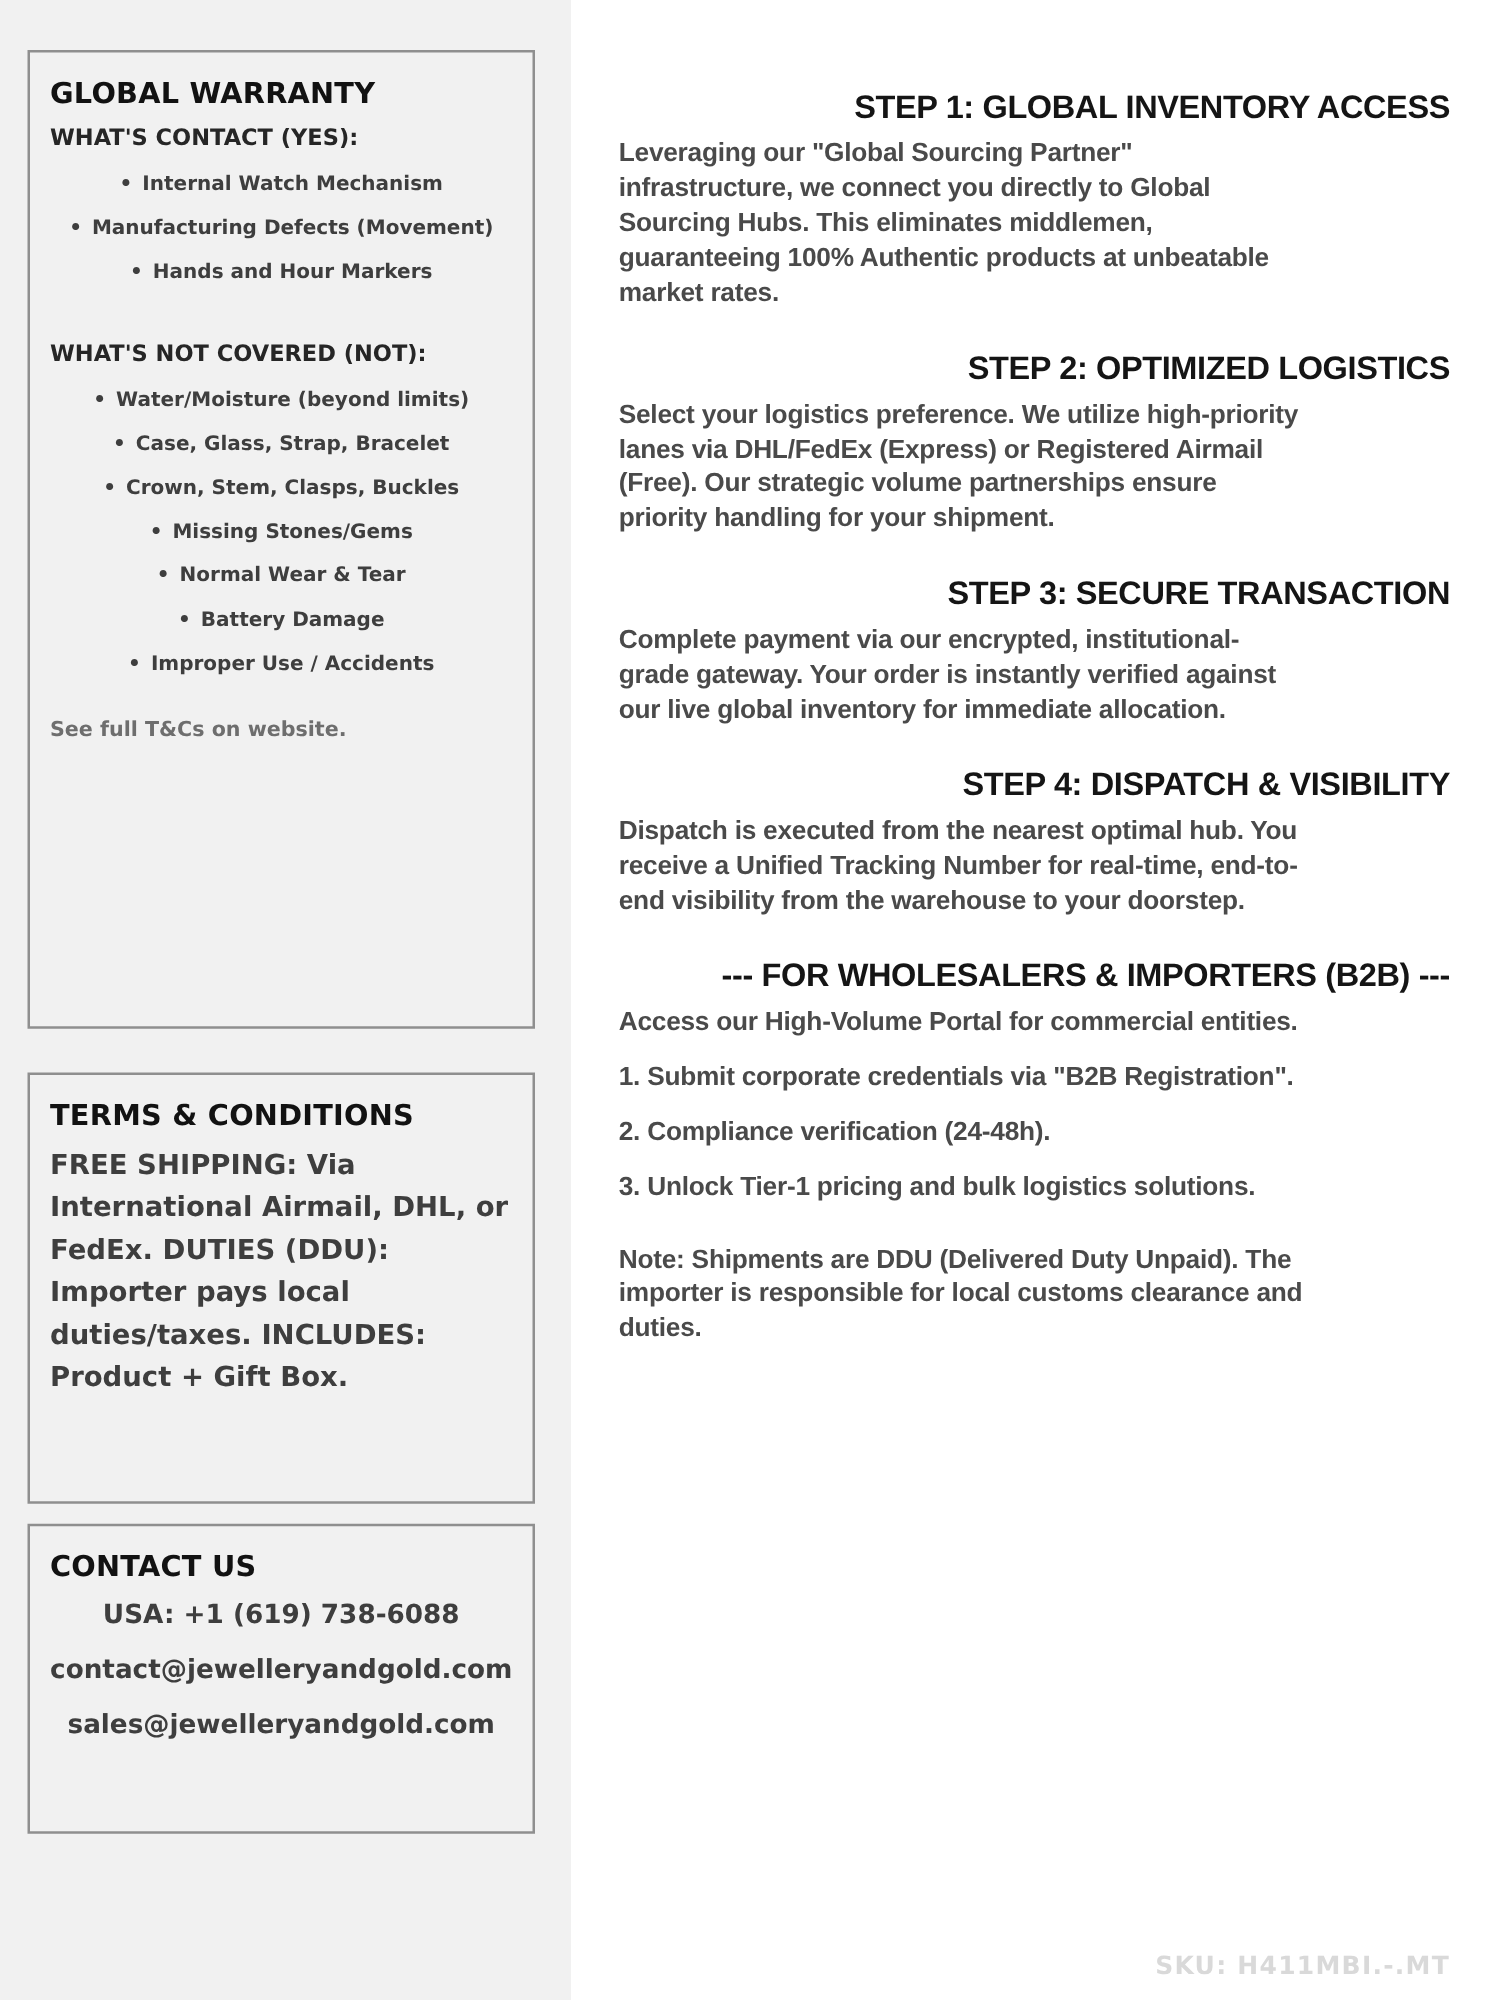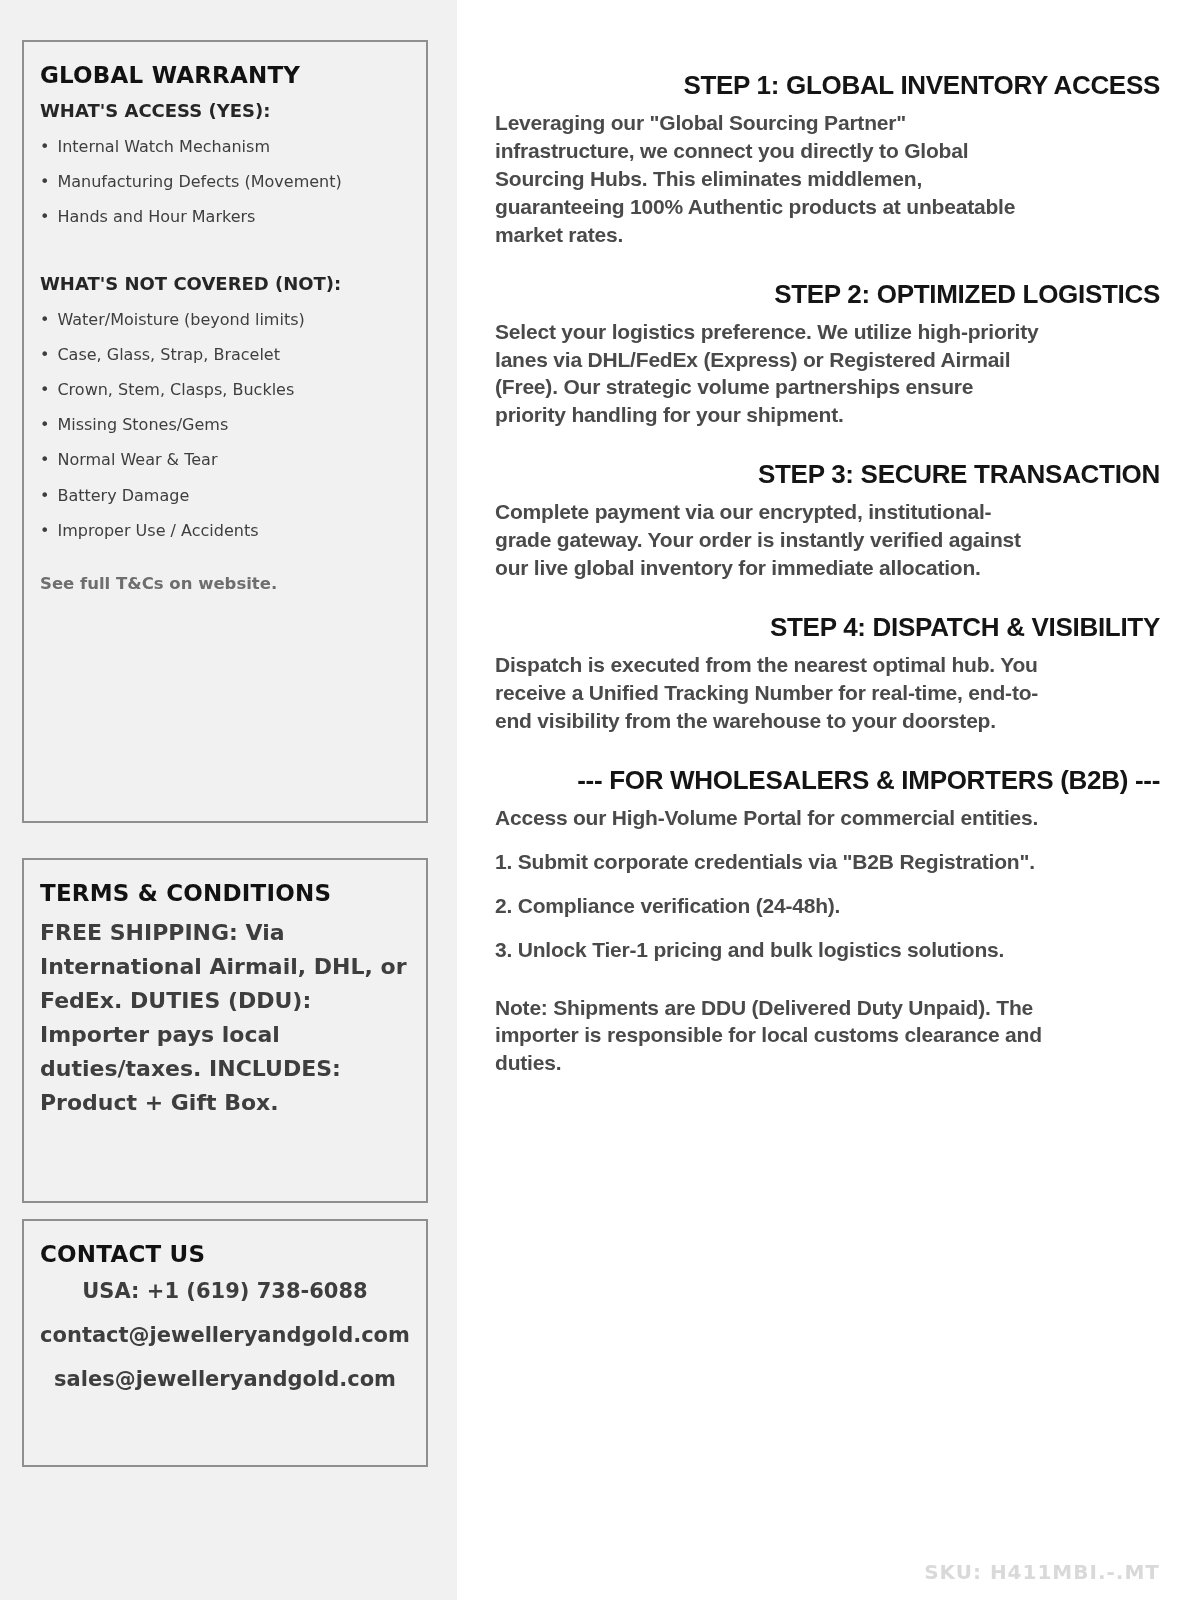--- a/index.html
+++ b/index.html
@@ -35,24 +35,25 @@
   }
   .box h3 {
     font-size: 18px;
     font-weight: bold;
     color: #262626;
     margin-top: 12px;
   }
   .box ul { list-style: none; margin-top: 6px; }
   .box li {
     font-size: 16px;
-    font-weight: normal;
+    font-weight: bold;
     color: #3e3e3e;
     margin: 16px 0;
     line-height: 1.2;
+    text-align: center;
   }
   .box li::before { content: "\2022"; margin-right: 8px; color: #3e3e3e; }
   .h3-gap { margin-top: 46px !important; }
   .footnote {
     margin-top: 34px;
     font-size: 16.5px;
     font-weight: bold;
     color: #6e6e6e;
   }
   .box-warranty { min-height: 783px; margin-bottom: 35px; }
@@ -123,21 +124,21 @@
 </style>
 </head>
 <body>
 
 <div class="page">
 
   <aside class="sidebar">
 
     <section class="box box-warranty">
       <h2>GLOBAL WARRANTY</h2>
-      <h3>WHAT'S ACCESS (YES):</h3>
+      <h3>WHAT'S CONTACT (YES):</h3>
       <ul>
         <li>Internal Watch Mechanism</li>
         <li>Manufacturing Defects (Movement)</li>
         <li>Hands and Hour Markers</li>
       </ul>
       <h3 class="h3-gap">WHAT'S NOT COVERED (NOT):</h3>
       <ul>
         <li>Water/Moisture (beyond limits)</li>
         <li>Case, Glass, Strap, Bracelet</li>
         <li>Crown, Stem, Clasps, Buckles</li>

